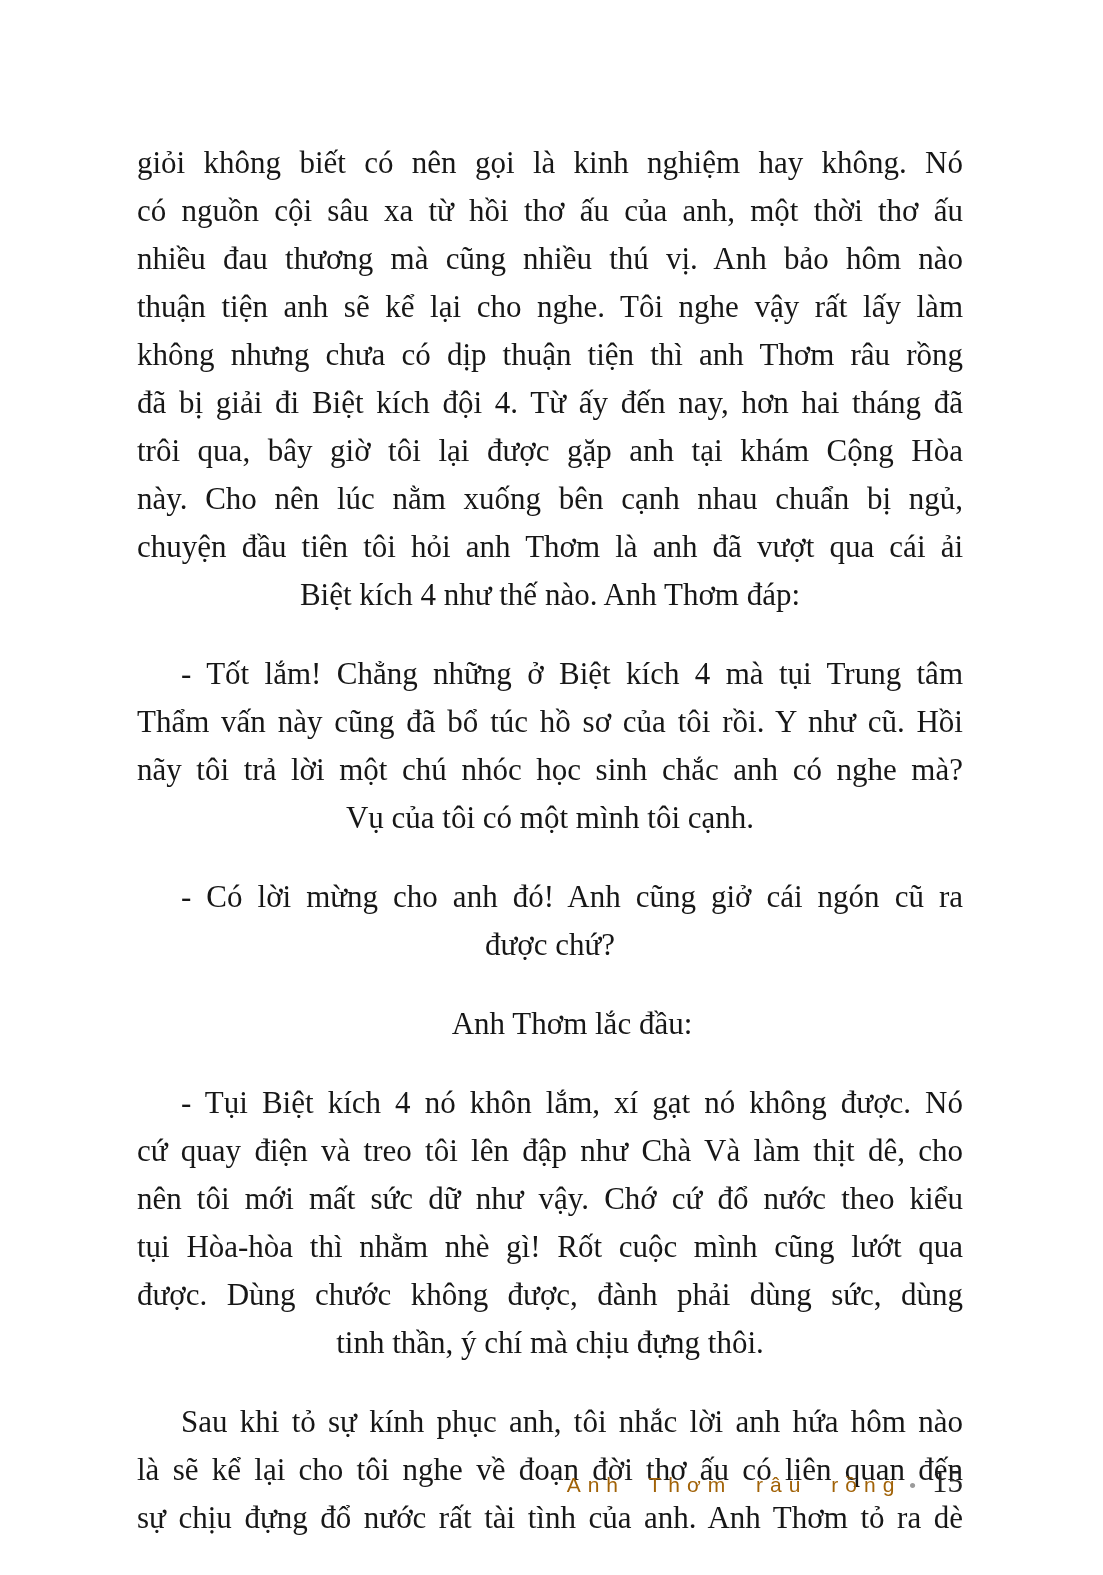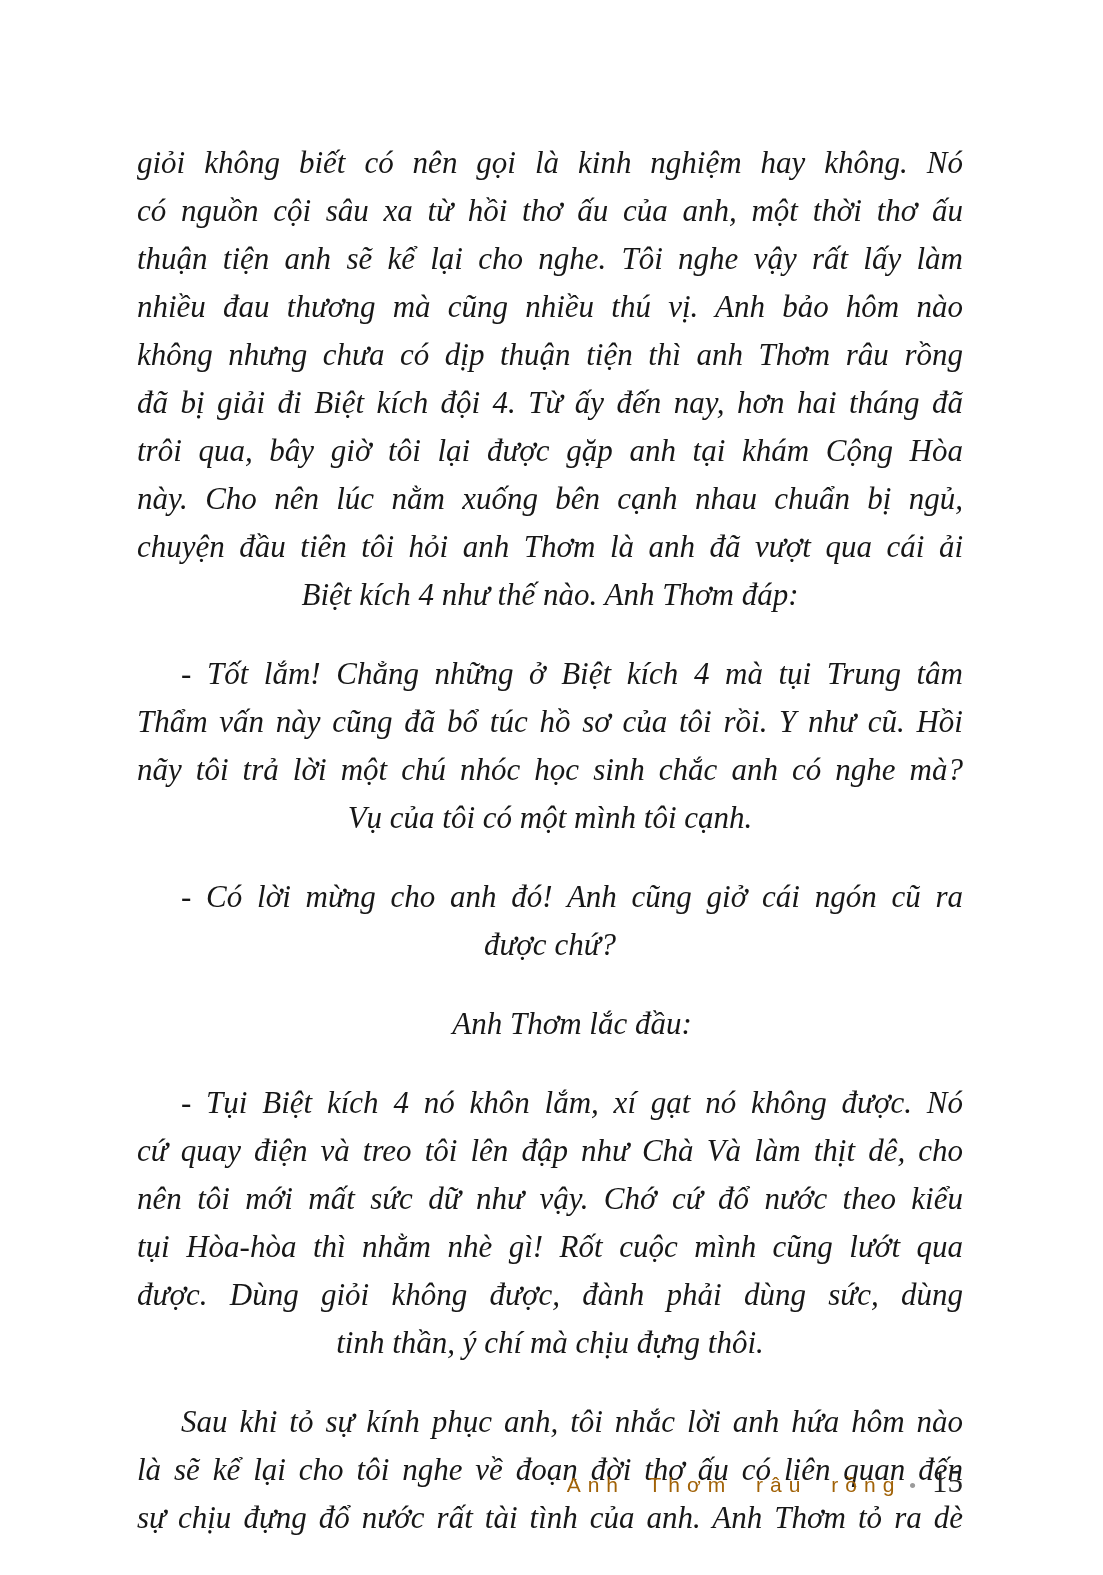--- a/index.html
+++ b/index.html
@@ -15,21 +15,20 @@
     overflow: hidden;
     font-family: "Liberation Serif", "DejaVu Serif", serif;
   }
   .text-block {
     position: absolute;
     left: 137px;
     top: 139px;
     width: 826px;
     color: #171717;
     font-size: 31px;
-    font-style: italic;
   }
   .para {
     margin: 0;
     padding: 0;
   }
   .line {
     height: 48px;
     line-height: 48px;
     white-space: nowrap;
     text-align: center;
@@ -75,22 +74,22 @@
 <body>
 
 <div class="page">
 
   <div class="text-block">
 
     <p class="para">
       </p>
       <div class="line just">giỏi không biết có nên gọi là kinh nghiệm hay không. Nó</div>
       <div class="line just">có nguồn cội sâu xa từ hồi thơ ấu của anh, một thời thơ ấu</div>
+      <div class="line just">nhiều đau thương mà cũng nhiều thú vị. Anh bảo hôm nào</div>
       <div class="line just">thuận tiện anh sẽ kể lại cho nghe. Tôi nghe vậy rất lấy làm</div>
-      <div class="line just">nhiều đau thương mà cũng nhiều thú vị. Anh bảo hôm nào</div>
       <div class="line just">không nhưng chưa có dịp thuận tiện thì anh Thơm râu rồng</div>
       <div class="line just">đã bị giải đi Biệt kích đội 4. Từ ấy đến nay, hơn hai tháng đã</div>
       <div class="line just">trôi qua, bây giờ tôi lại được gặp anh tại khám Cộng Hòa</div>
       <div class="line just">này. Cho nên lúc nằm xuống bên cạnh nhau chuẩn bị ngủ,</div>
       <div class="line just">chuyện đầu tiên tôi hỏi anh Thơm là anh đã vượt qua cái ải</div>
       <div class="line">Biệt kích 4 như thế nào. Anh Thơm đáp:</div>
     <p></p>
 
     <p class="para">
       </p>
@@ -110,21 +109,21 @@
       </p>
       <div class="line ind">Anh Thơm lắc đầu:</div>
     <p></p>
 
     <p class="para">
       </p>
       <div class="line just ind">- Tụi Biệt kích 4 nó khôn lắm, xí gạt nó không được. Nó</div>
       <div class="line just">cứ quay điện và treo tôi lên đập như Chà Và làm thịt dê, cho</div>
       <div class="line just">nên tôi mới mất sức dữ như vậy. Chớ cứ đổ nước theo kiểu</div>
       <div class="line just">tụi Hòa-hòa thì nhằm nhè gì! Rốt cuộc mình cũng lướt qua</div>
-      <div class="line just">được. Dùng giỏi không được, đành phải dùng sức, dùng</div>
+      <div class="line just">được. Dùng chước không được, đành phải dùng sức, dùng</div>
       <div class="line">tinh thần, ý chí mà chịu đựng thôi.</div>
     <p></p>
 
     <p class="para">
       </p>
       <div class="line just ind">Sau khi tỏ sự kính phục anh, tôi nhắc lời anh hứa hôm nào</div>
       <div class="line just">là sẽ kể lại cho tôi nghe về đoạn đời thơ ấu có liên quan đến</div>
       <div class="line just">sự chịu đựng đổ nước rất tài tình của anh. Anh Thơm tỏ ra dè</div>
     <p></p>
 

